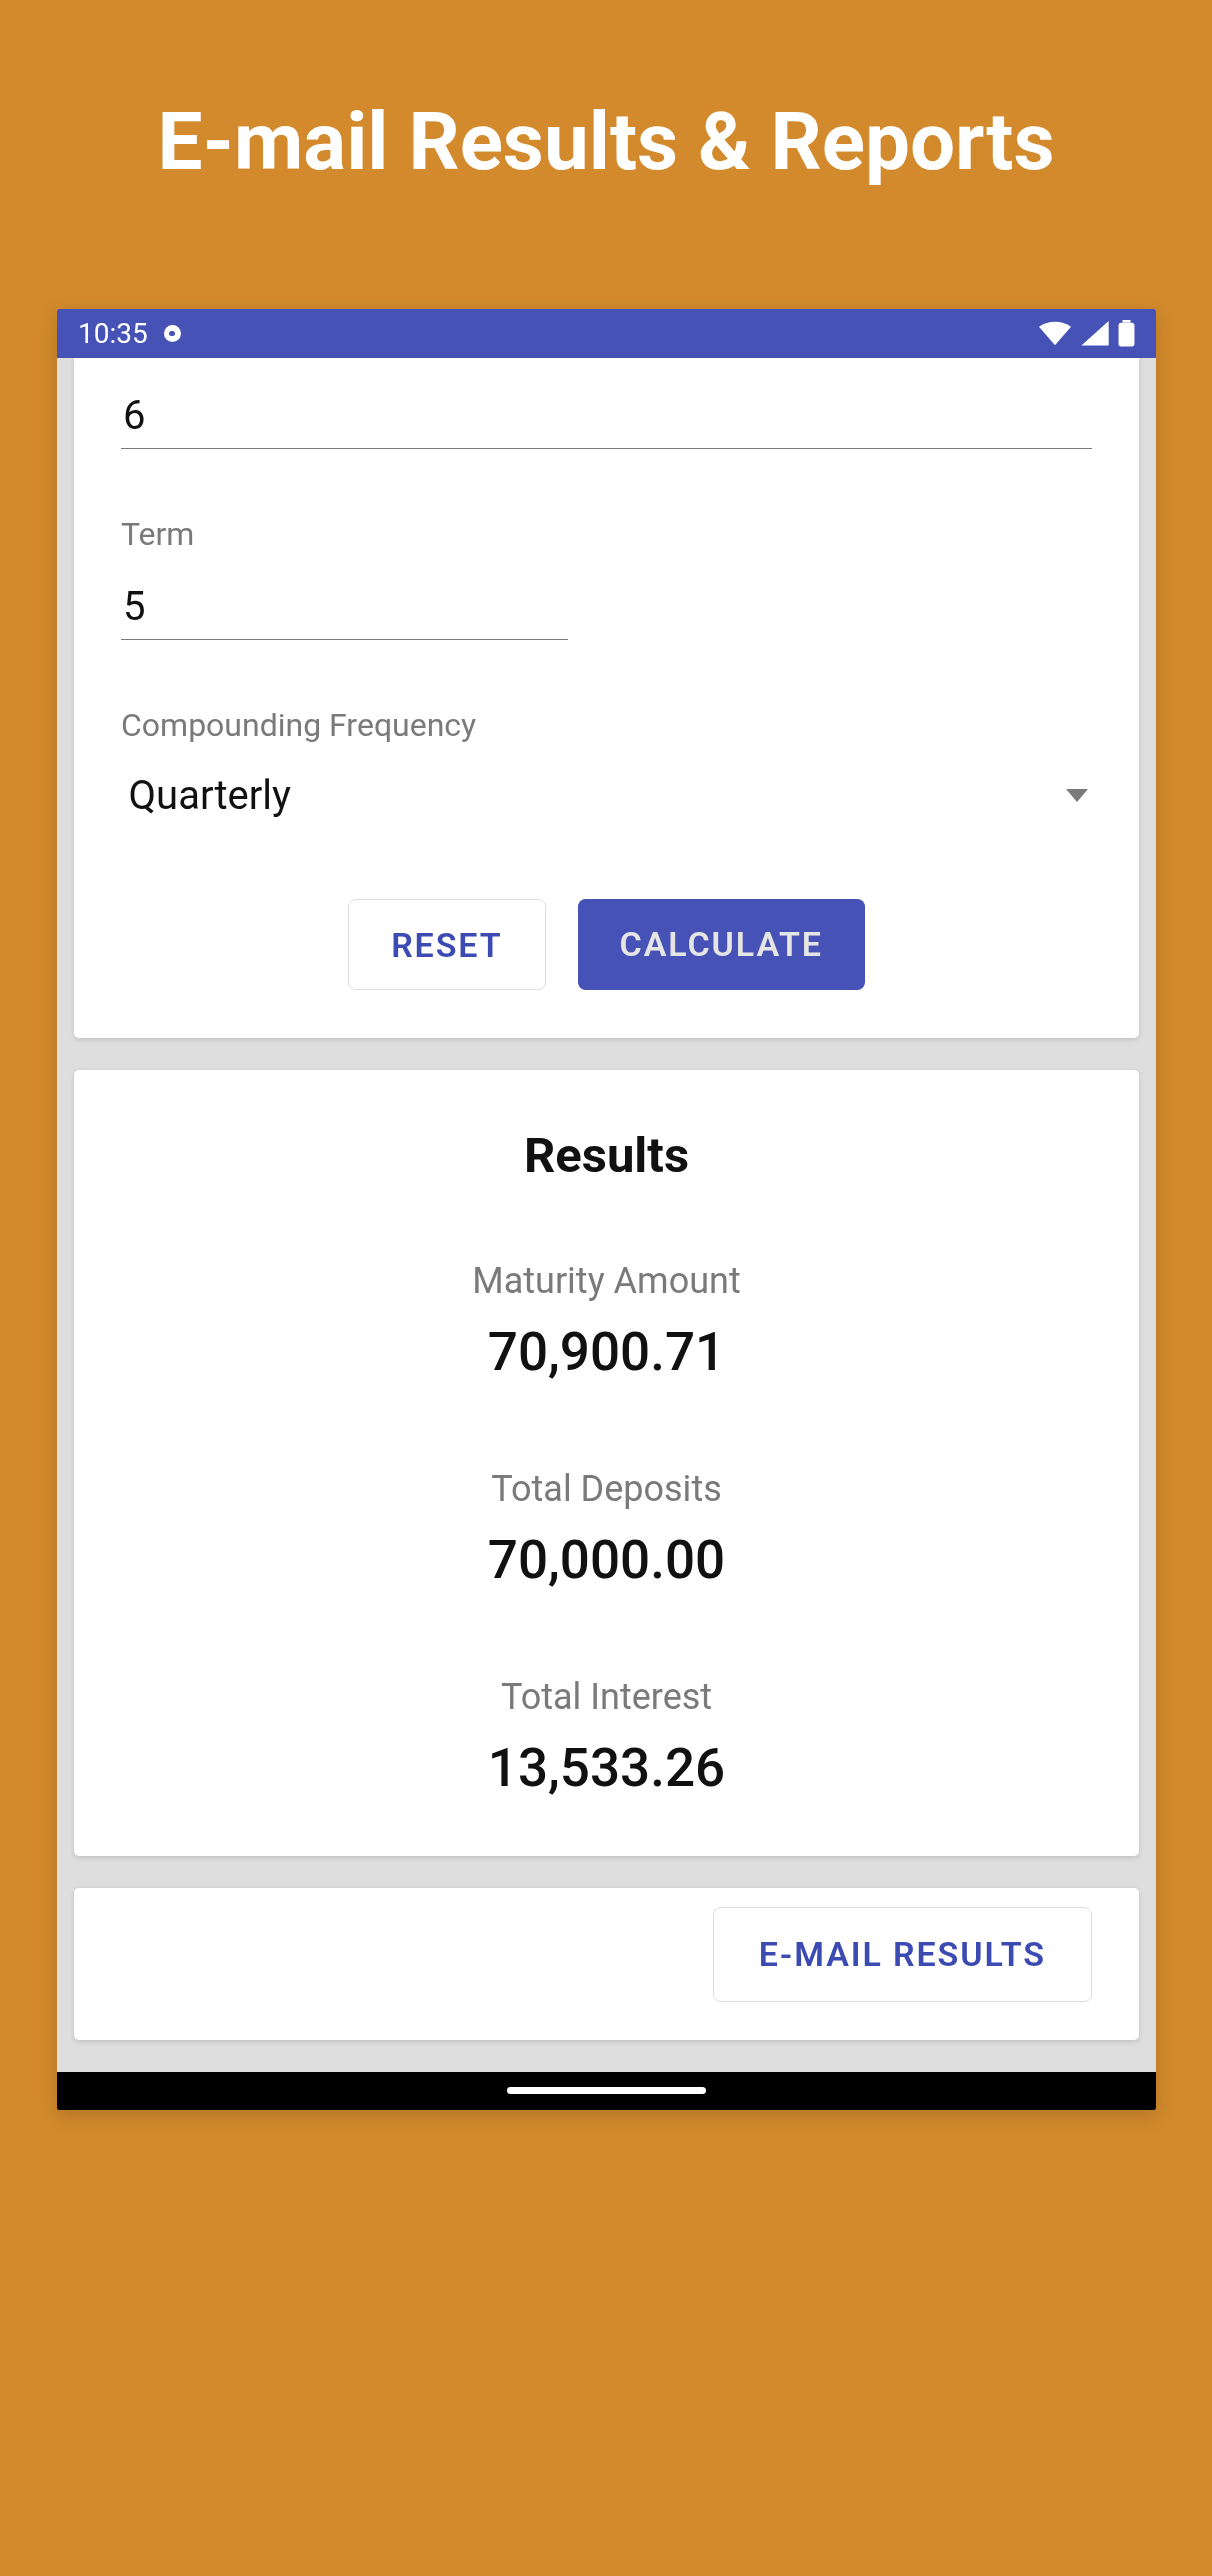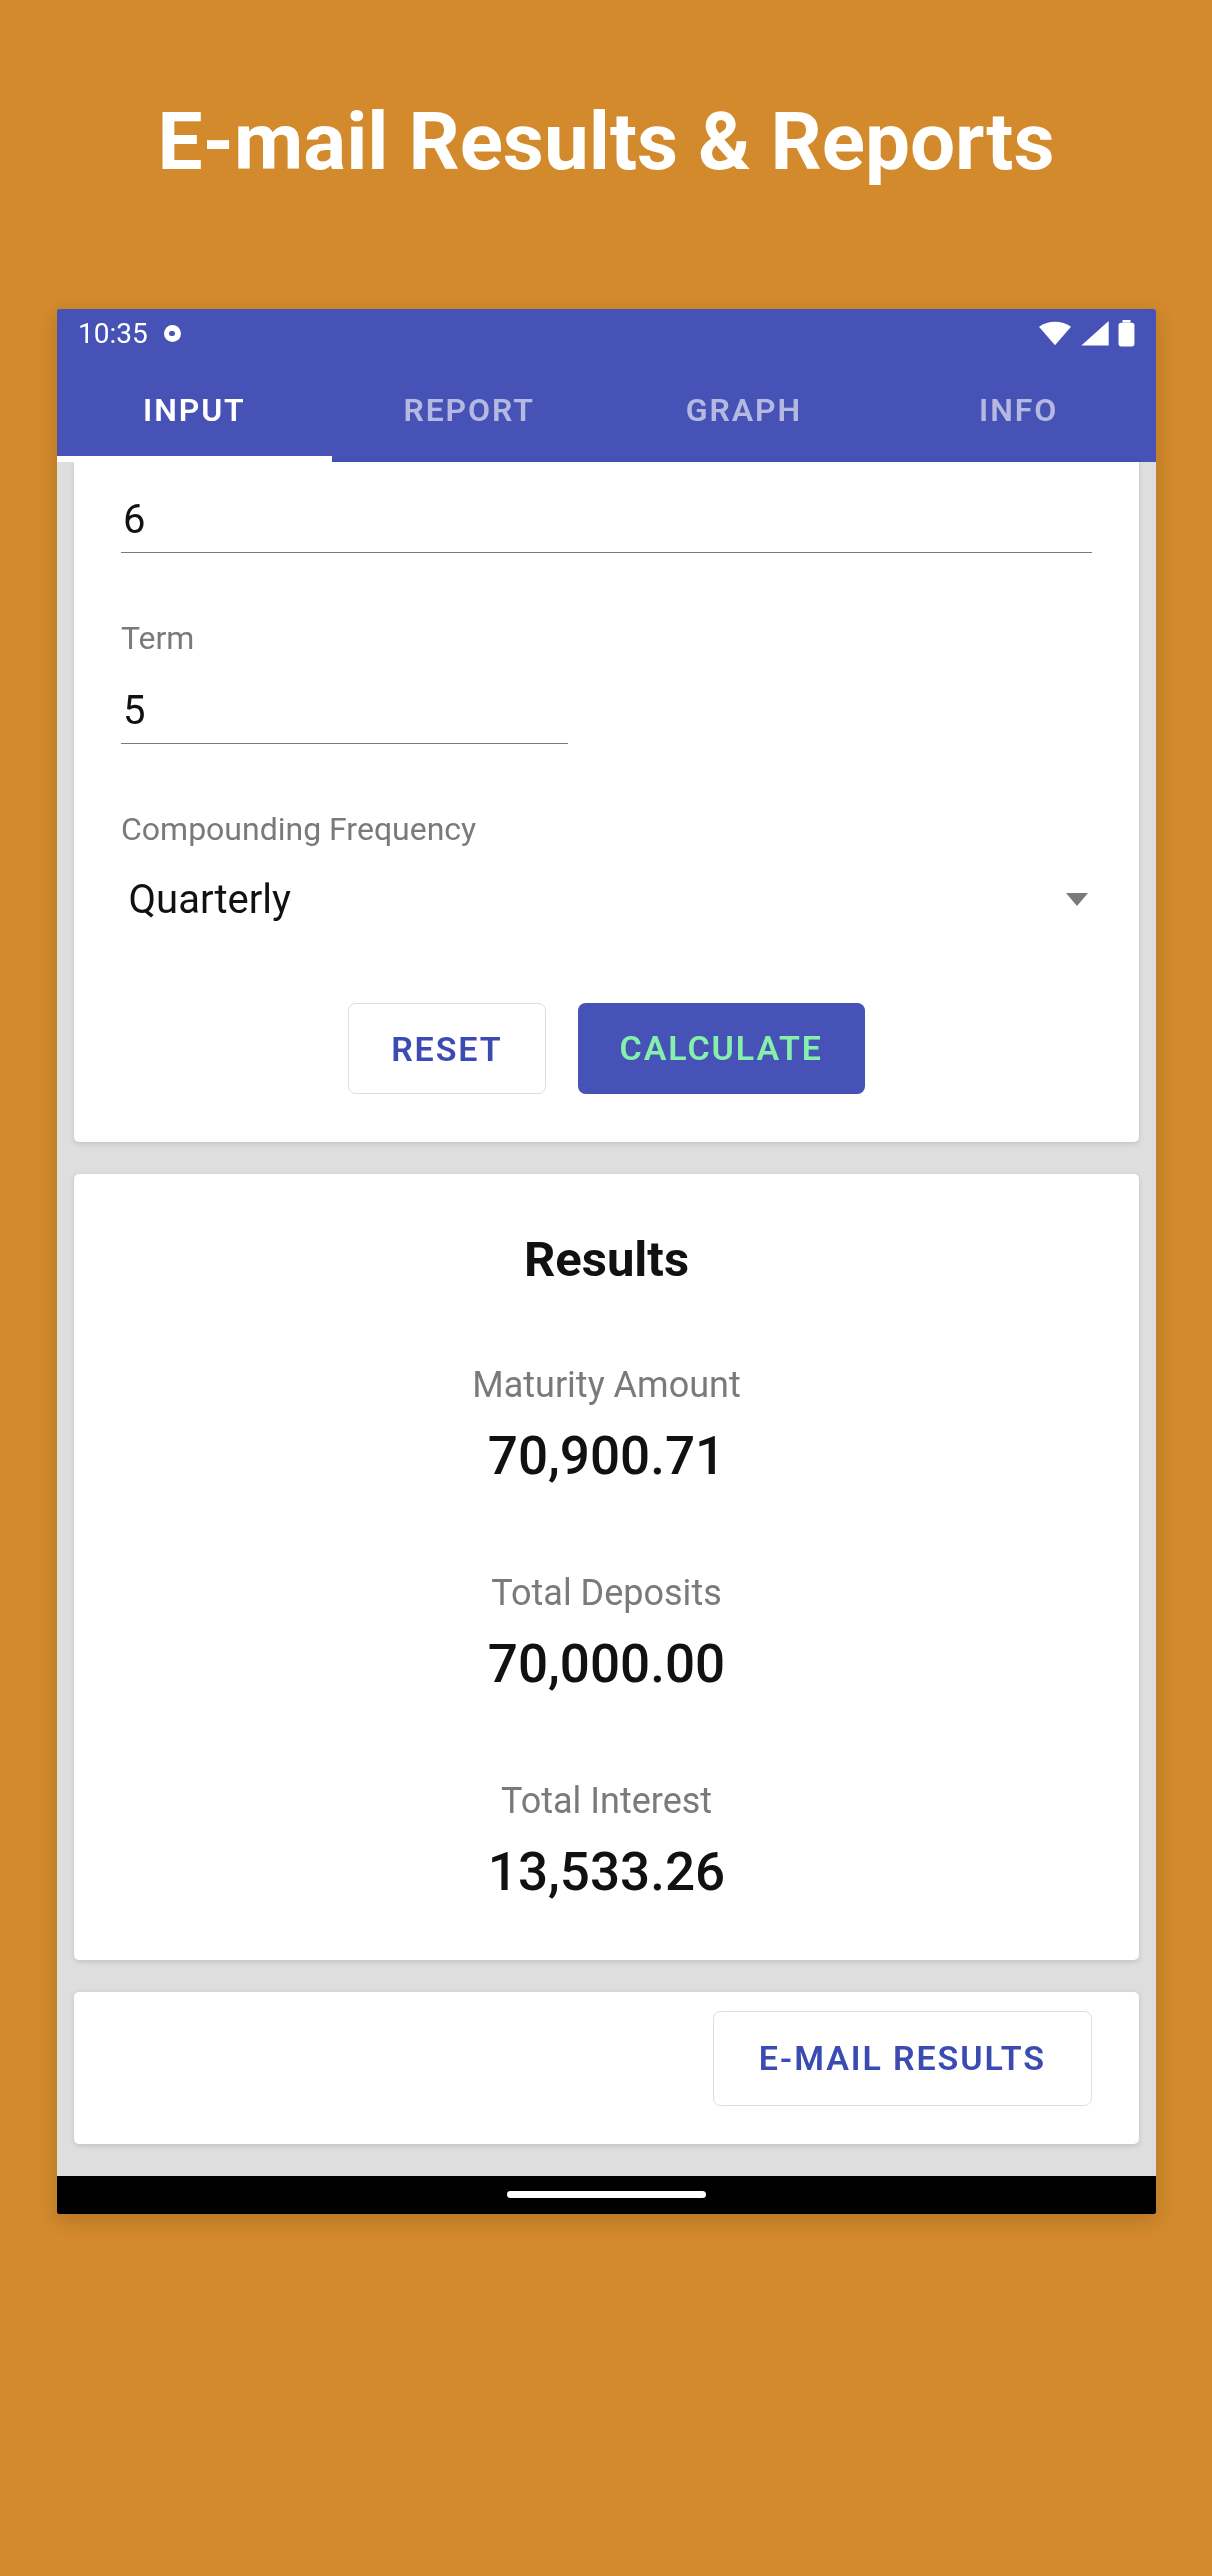--- a/index.html
+++ b/index.html
@@ -135,21 +135,21 @@
     border-radius: 7.6px;
     text-align: center;
   }
   .btn-outline {
     border: 1.9px solid #ddd;
     color: #3b4bb2;
     background: #fff;
   }
   .btn-filled {
     background: #4652b5;
-    color: #86efac;
+    color: #e5e5e5;
   }
   .results-card { padding: 57px 38px 57px 38px; text-align: center; }
   .results-title { font-size: 49px; font-weight: 700; color: #111; margin-bottom: 76px;}
   .res-label { color: #7a7a7a; font-size: 36px; margin-bottom: 19px; }
   .res-value { font-size: 53px; color: #111; font-weight: 500; margin-bottom: 85px;}
   .res-value.last { margin-bottom: 0; }
   .email-card { text-align: right; }
   .btn-email {
     display: inline-block;
     border: 1.9px solid #ddd;
@@ -191,26 +191,20 @@
       <svg width="28" height="24.6" viewBox="0 0 20 18">
           <path d="M0 18 L20 18 L20 0 Z" fill="#fff"></path>
         </svg>
       <svg width="17" height="26.5" viewBox="0 0 12 20">
           <rect x="3" y="0" width="6" height="2" fill="#fff"></rect>
           <rect x="0" y="2" width="12" height="18" rx="2" fill="#fff"></rect>
         </svg>
     </div>
   </div>
 
-  <div class="tabs">
-    <div class="tab active">INPUT</div>
-    <div class="tab">REPORT</div>
-    <div class="tab">GRAPH</div>
-    <div class="tab">INFO</div>
-  </div>
 
   <div class="scroll">
 
     <div class="card first">
       <div class="field-value">6</div>
 
       <div class="field-label">Term</div>
       <div class="term-row">
         <div class="field-value">5</div>
       </div>

